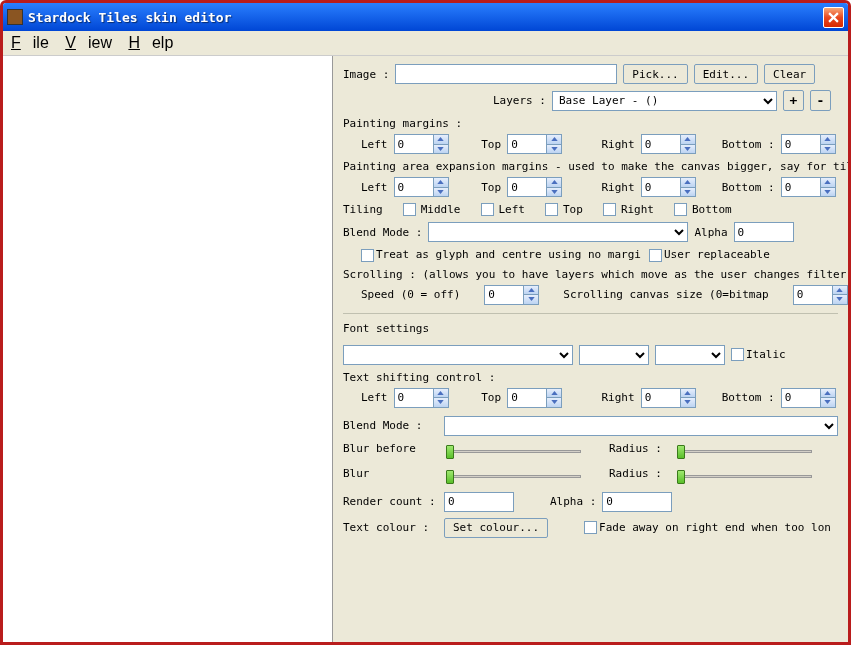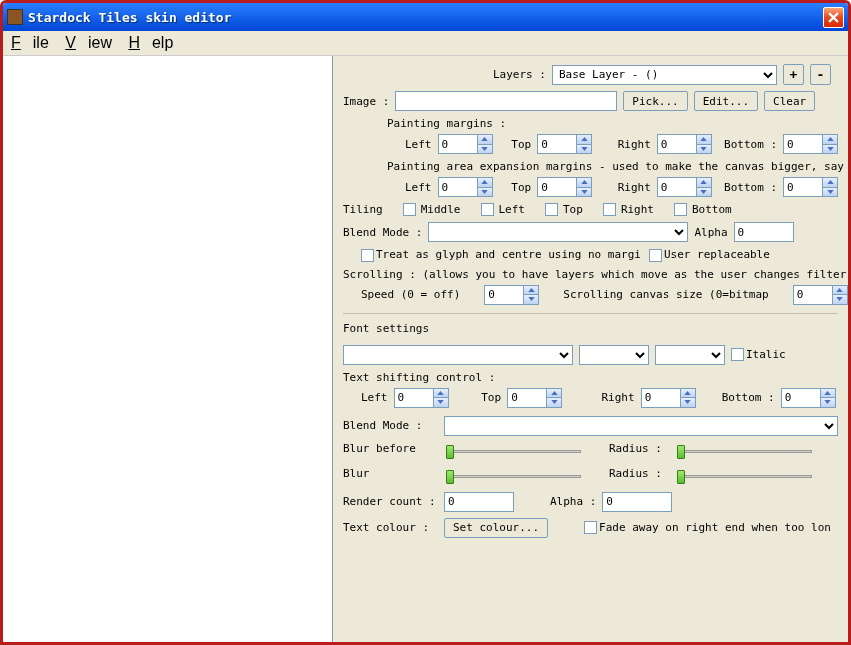--- a/index.html
+++ b/index.html
@@ -33,21 +33,21 @@
 .margins-row { display: flex; align-items: center; gap: 4px; margin: 4px 0 6px 18px; }
 .margins-row .cell { display: flex; align-items: center; gap: 6px; width: 123px; }
 .checkbox { width: 13px; height: 13px; border: 1px solid #7b9ebd; background: #fff; display: inline-block; vertical-align: middle; margin-right: 2px; cursor: pointer; }
 .tiling-row { display: flex; align-items: center; gap: 20px; margin: 6px 0; }
 .tiling-row .item { display: flex; align-items: center; gap: 3px; }
 .hr { border: 0; border-top: 1px solid #c0c0b0; margin: 8px 0; }
 .slider-row { display: flex; gap: 8px; margin: 5px 0; }
 .slider { position: relative; width: 135px; height: 20px; }
 .slider .track { position: absolute; left: 0; right: 0; top: 8px; height: 3px; background: #d4d0c8; border: 1px solid #999; }
 .slider .thumb { position: absolute; top: 3px; width: 8px; height: 14px; background: linear-gradient(to bottom, #9fe86f, #5abf2a); border: 1px solid #3a7a1a; border-radius: 1px; }
-.section { margin-bottom: 6px; margin-left: 44px; }
+.section { margin-bottom: 6px; }
 </style>
 </head>
 <body>
 
 <div class="window">
   <div class="titlebar">
     <div class="icon"></div>
     <div class="title">Stardock Tiles skin editor</div>
     <div class="close-btn">
       <svg viewBox="0 0 10 10">
@@ -59,35 +59,35 @@
   <div class="menubar">
     <span><span class="u">F</span>ile</span>
     <span><span class="u">V</span>iew</span>
     <span><span class="u">H</span>elp</span>
   </div>
 
   <div class="workarea">
     <div class="leftpane"></div>
     <div class="rightpane">
 
+      <div class="row">
+        <span class="lbl">Image :</span>
+        <input class="text" style="width: 222px;" value="">
+        <button class="btn">Pick...</button>
+        <button class="btn">Edit...</button>
+        <button class="btn">Clear</button>
+      </div>
+
       <div class="row layers">
         <span class="lbl">Layers :</span>
         <select class="combo big">
           <option>Base Layer - ()</option>
         </select>
         <button class="sqbtn">+</button>
         <button class="sqbtn">-</button>
-      </div>
-
-      <div class="row">
-        <span class="lbl">Image :</span>
-        <input class="text" style="width: 222px;" value="">
-        <button class="btn">Pick...</button>
-        <button class="btn">Edit...</button>
-        <button class="btn">Clear</button>
       </div>
 
       <div class="section">
         <div class="lbl">Painting margins :</div>
         <div class="margins-row">
           <div class="cell">
               <span class="lbl">Left</span>
             <div class="spinner">
                 <input value="0" style="">
                 <div class="arrows">

